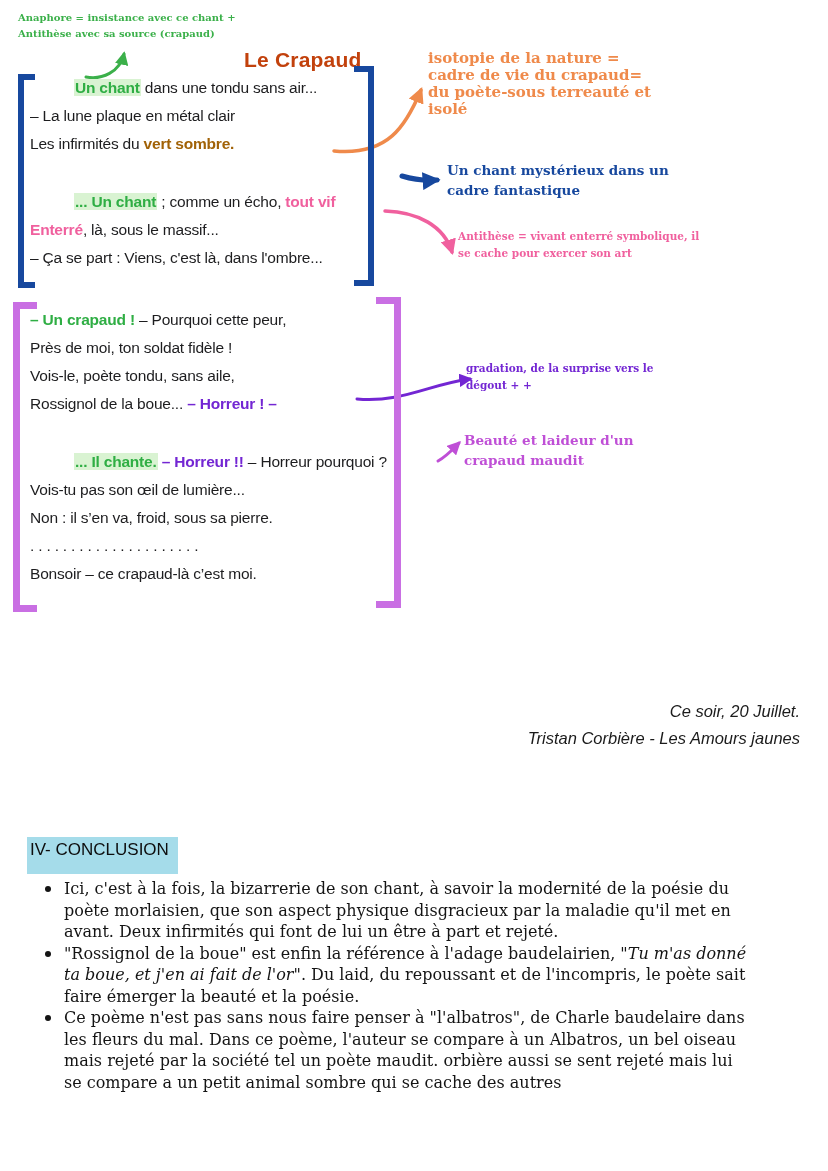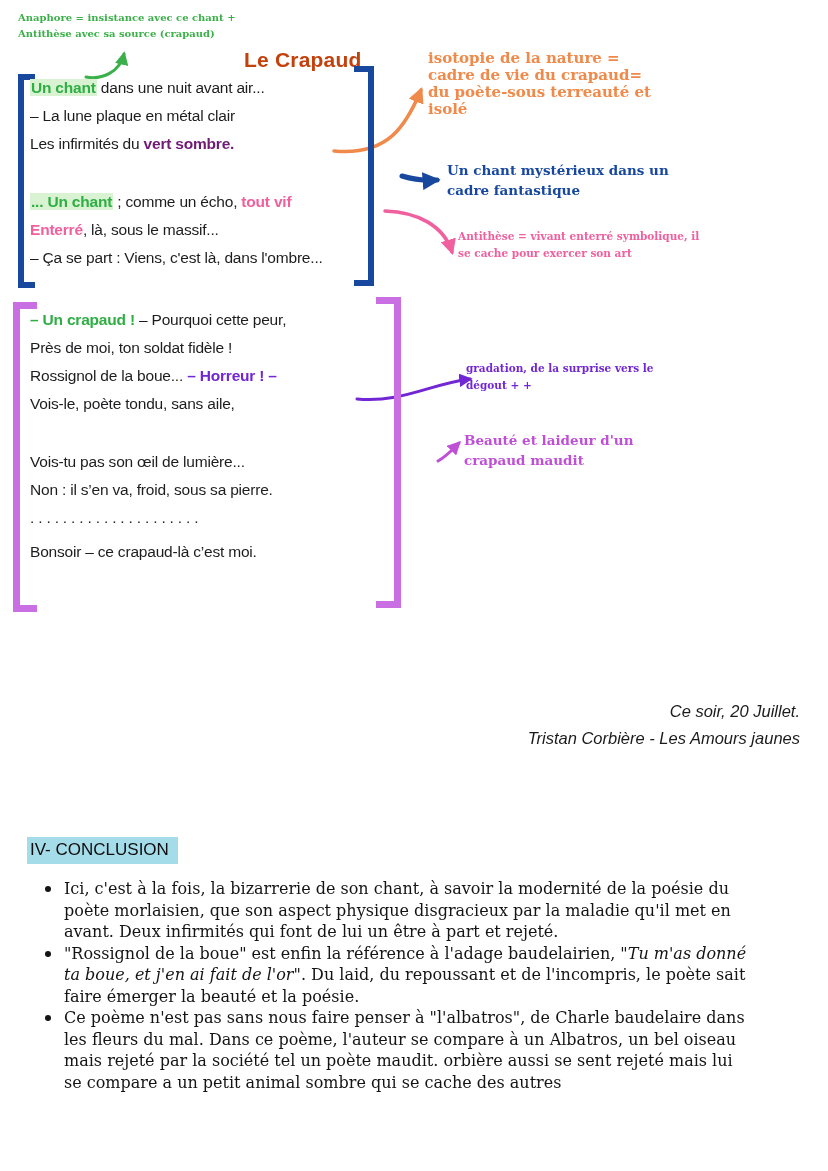--- a/index.html
+++ b/index.html
@@ -25,36 +25,36 @@
 
   .bracket { position:absolute; }
   .b-blue-left    { left:18px;  top:74px;  width:17px; height:214px; border-left:6px solid #17489e;  border-top:6px solid #17489e;  border-bottom:6px solid #17489e; }
   .b-blue-right   { left:354px; top:66px;  width:20px; height:220px; border-right:6px solid #17489e; border-top:6px solid #17489e;  border-bottom:6px solid #17489e; }
   .b-purple-left  { left:13px;  top:302px; width:24px; height:310px; border-left:7px solid #c96fe3;  border-top:7px solid #c96fe3;  border-bottom:7px solid #c96fe3; }
   .b-purple-right { left:376px; top:297px; width:25px; height:311px; border-right:7px solid #c96fe3; border-top:7px solid #c96fe3;  border-bottom:7px solid #c96fe3; }
 
   .stanza { position:absolute; left:30px; font-size:15.5px; letter-spacing:-0.2px; color:#1d1d1f; }
   .s1a { top:74px; } .s1b { top:188px; } .s2a { top:306px; } .s2b { top:448px; }
   .pline { height:28px; line-height:28px; white-space:nowrap; }
-  .gap-top { margin-top:6px; }
+  .gap-top { }
 
-  .seg-ghl    { color:#2fae44; font-weight:700; background:#d9f3d2; padding:0 1px; }
+  .seg-ghl    { color:#2fae44; font-weight:700; background:#d9f3d2; padding:0 1px;margin-left:44px; }
   .seg-green  { color:#2fae44; font-weight:700; }
-  .seg-orange { color:#701a75; font-weight:700; }
+  .seg-orange { color:#a16207; font-weight:700; }
   .seg-pink   { color:#f0609e; font-weight:700; }
   .seg-purple { color:#7326d3; font-weight:700; }
 
   .signature {
     position:absolute; right:28px; top:698px; text-align:right;
     font-style:italic; font-size:16.5px; line-height:27px; color:#1b1b1b;
   }
 
   .conclusion-heading {
     position:absolute; left:27px; top:837px; display:inline-block;
-    font-size:17px; color:#0d0d0d; background:#a5dcea; padding:3px 9px 4px 3px;
+    font-size:17px; color:#0d0d0d; background:#a5dcea; padding:3px 9px 14px 3px;
   }
 
   .bullets {
     position:absolute; left:42px; top:878px; width:720px;
     font-family:"DejaVu Serif", serif; font-size:16px; line-height:21.5px; color:#141414;
   }
   .bullet { display:flex; align-items:flex-start; }
   .bullet::before {
     content:""; flex:0 0 auto; width:6px; height:6px; border-radius:50%;
     background:#141414; margin:8px 13px 0 3px;
@@ -102,41 +102,42 @@
   </div>
 
   <div class="title">Le Crapaud</div>
 
   <div class="bracket b-blue-left"></div>
   <div class="bracket b-blue-right"></div>
   <div class="bracket b-purple-left"></div>
   <div class="bracket b-purple-right"></div>
 
   <div class="stanza s1a">
-    <div class="pline"><span class="seg-ghl">Un chant</span><span> dans une nuit avant air...</span></div>
+    <div class="pline"><span class="seg-ghl">Un chant</span><span> dans une tondu sans air...</span></div>
     <div class="pline"><span>– La lune plaque en métal clair</span></div>
     <div class="pline"><span>Les infirmités du </span><span class="seg-orange">vert sombre.</span></div>
   </div>
   <div class="stanza s1b">
     <div class="pline"><span class="seg-ghl">... Un chant</span><span> ; comme un écho, </span><span class="seg-pink">tout vif</span></div>
     <div class="pline"><span class="seg-pink">Enterré</span><span>, là, sous le massif...</span></div>
     <div class="pline"><span>– Ça se part : Viens, c'est là, dans l'ombre...</span></div>
   </div>
 
   <div class="note note-orange">isotopie de la nature = cadre de vie du crapaud= du poète-sous terreauté et isolé</div>
   <div class="note note-blue">Un chant mystérieux dans un cadre fantastique</div>
   <div class="note note-pink">Antithèse = vivant enterré symbolique, il se cache pour exercer son art</div>
 
   <div class="stanza s2a">
     <div class="pline"><span class="seg-green">– Un crapaud !</span><span> – Pourquoi cette peur,</span></div>
     <div class="pline"><span>Près de moi, ton soldat fidèle !</span></div>
+    <div class="pline"><span>Vois-le, poète tondu, sans aile,</span></div>
     <div class="pline"><span>Rossignol de la boue... </span><span class="seg-purple">– Horreur ! –</span></div>
-    <div class="pline"><span>Vois-le, poète tondu, sans aile,</span></div>
   </div>
   <div class="stanza s2b">
+    <div class="pline"><span class="seg-ghl">... Il chante.</span><span> </span><span class="seg-purple">– Horreur !!</span><span> – Horreur pourquoi ?</span></div>
     <div class="pline"><span>Vois-tu pas son œil de lumière...</span></div>
     <div class="pline"><span>Non : il s’en va, froid, sous sa pierre.</span></div>
     <div class="pline"><span>. . . . . . . . . . . . . . . . . . . . .</span></div>
     <div class="pline gap-top"><span>Bonsoir – ce crapaud-là c’est moi.</span></div>
   </div>
 
   <div class="note note-purple">gradation, de la surprise vers le dégout + +</div>
   <div class="note note-magenta">Beauté et laideur d'un crapaud maudit</div>
 
   <div class="signature">

